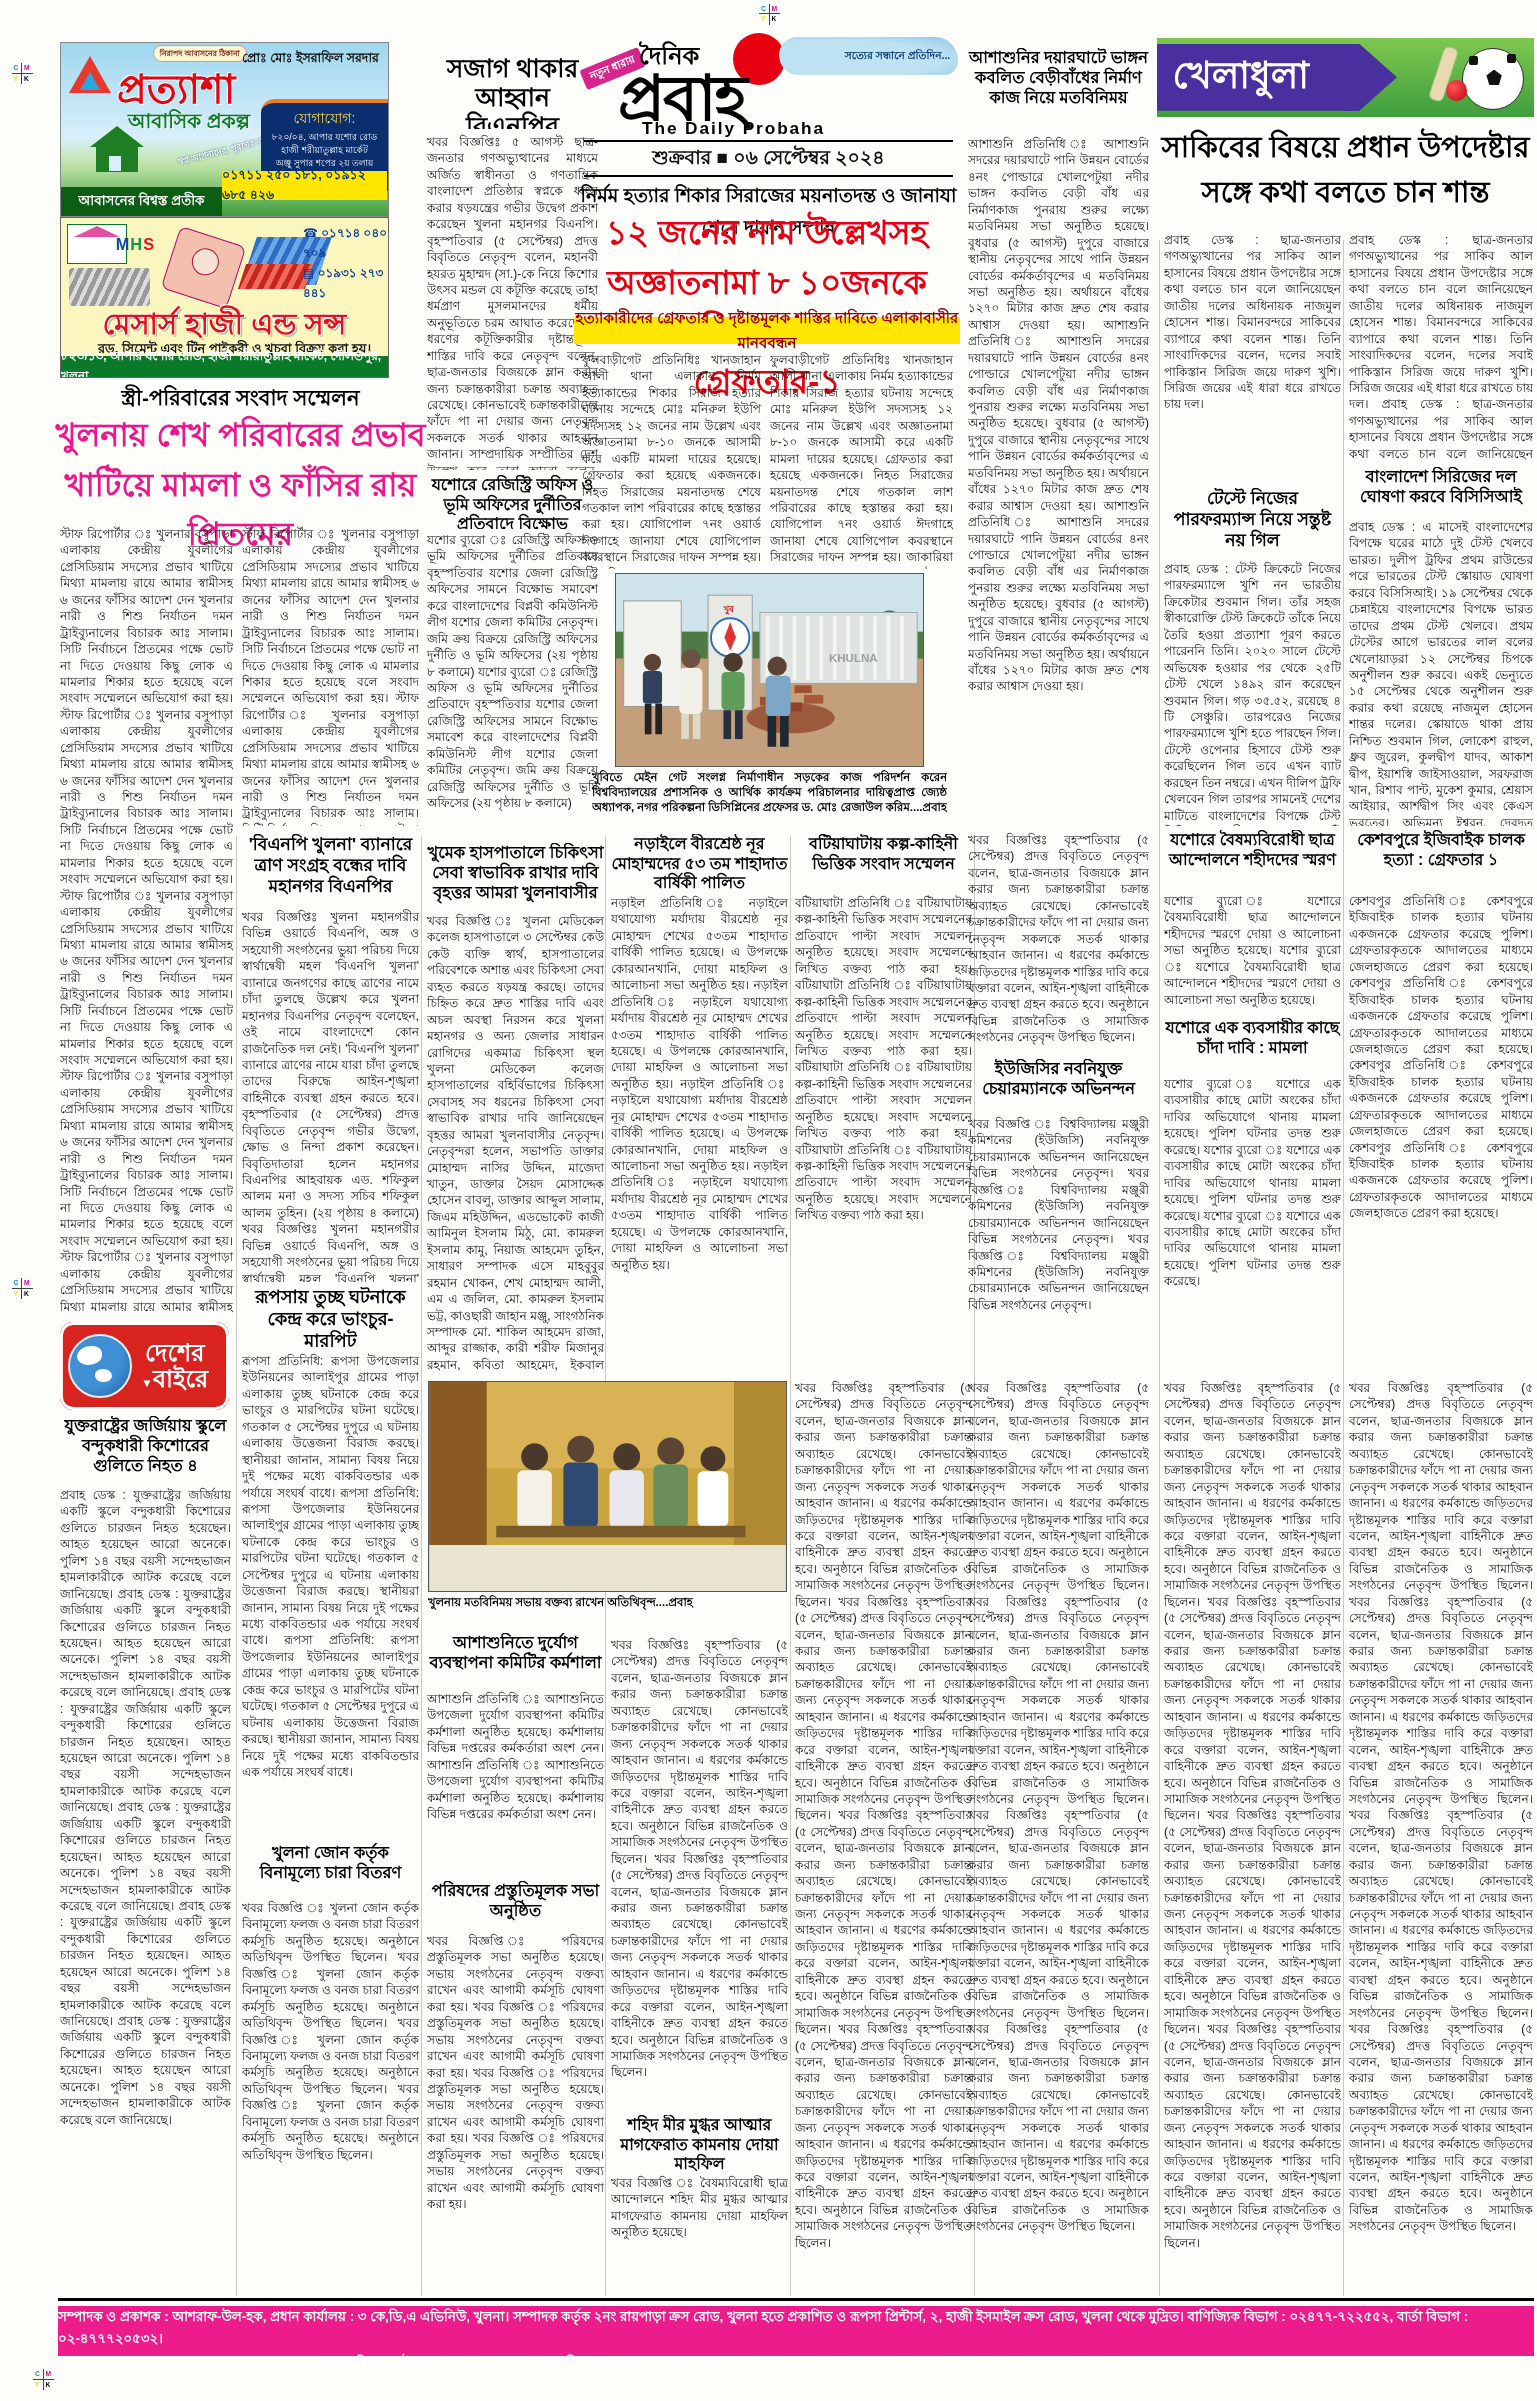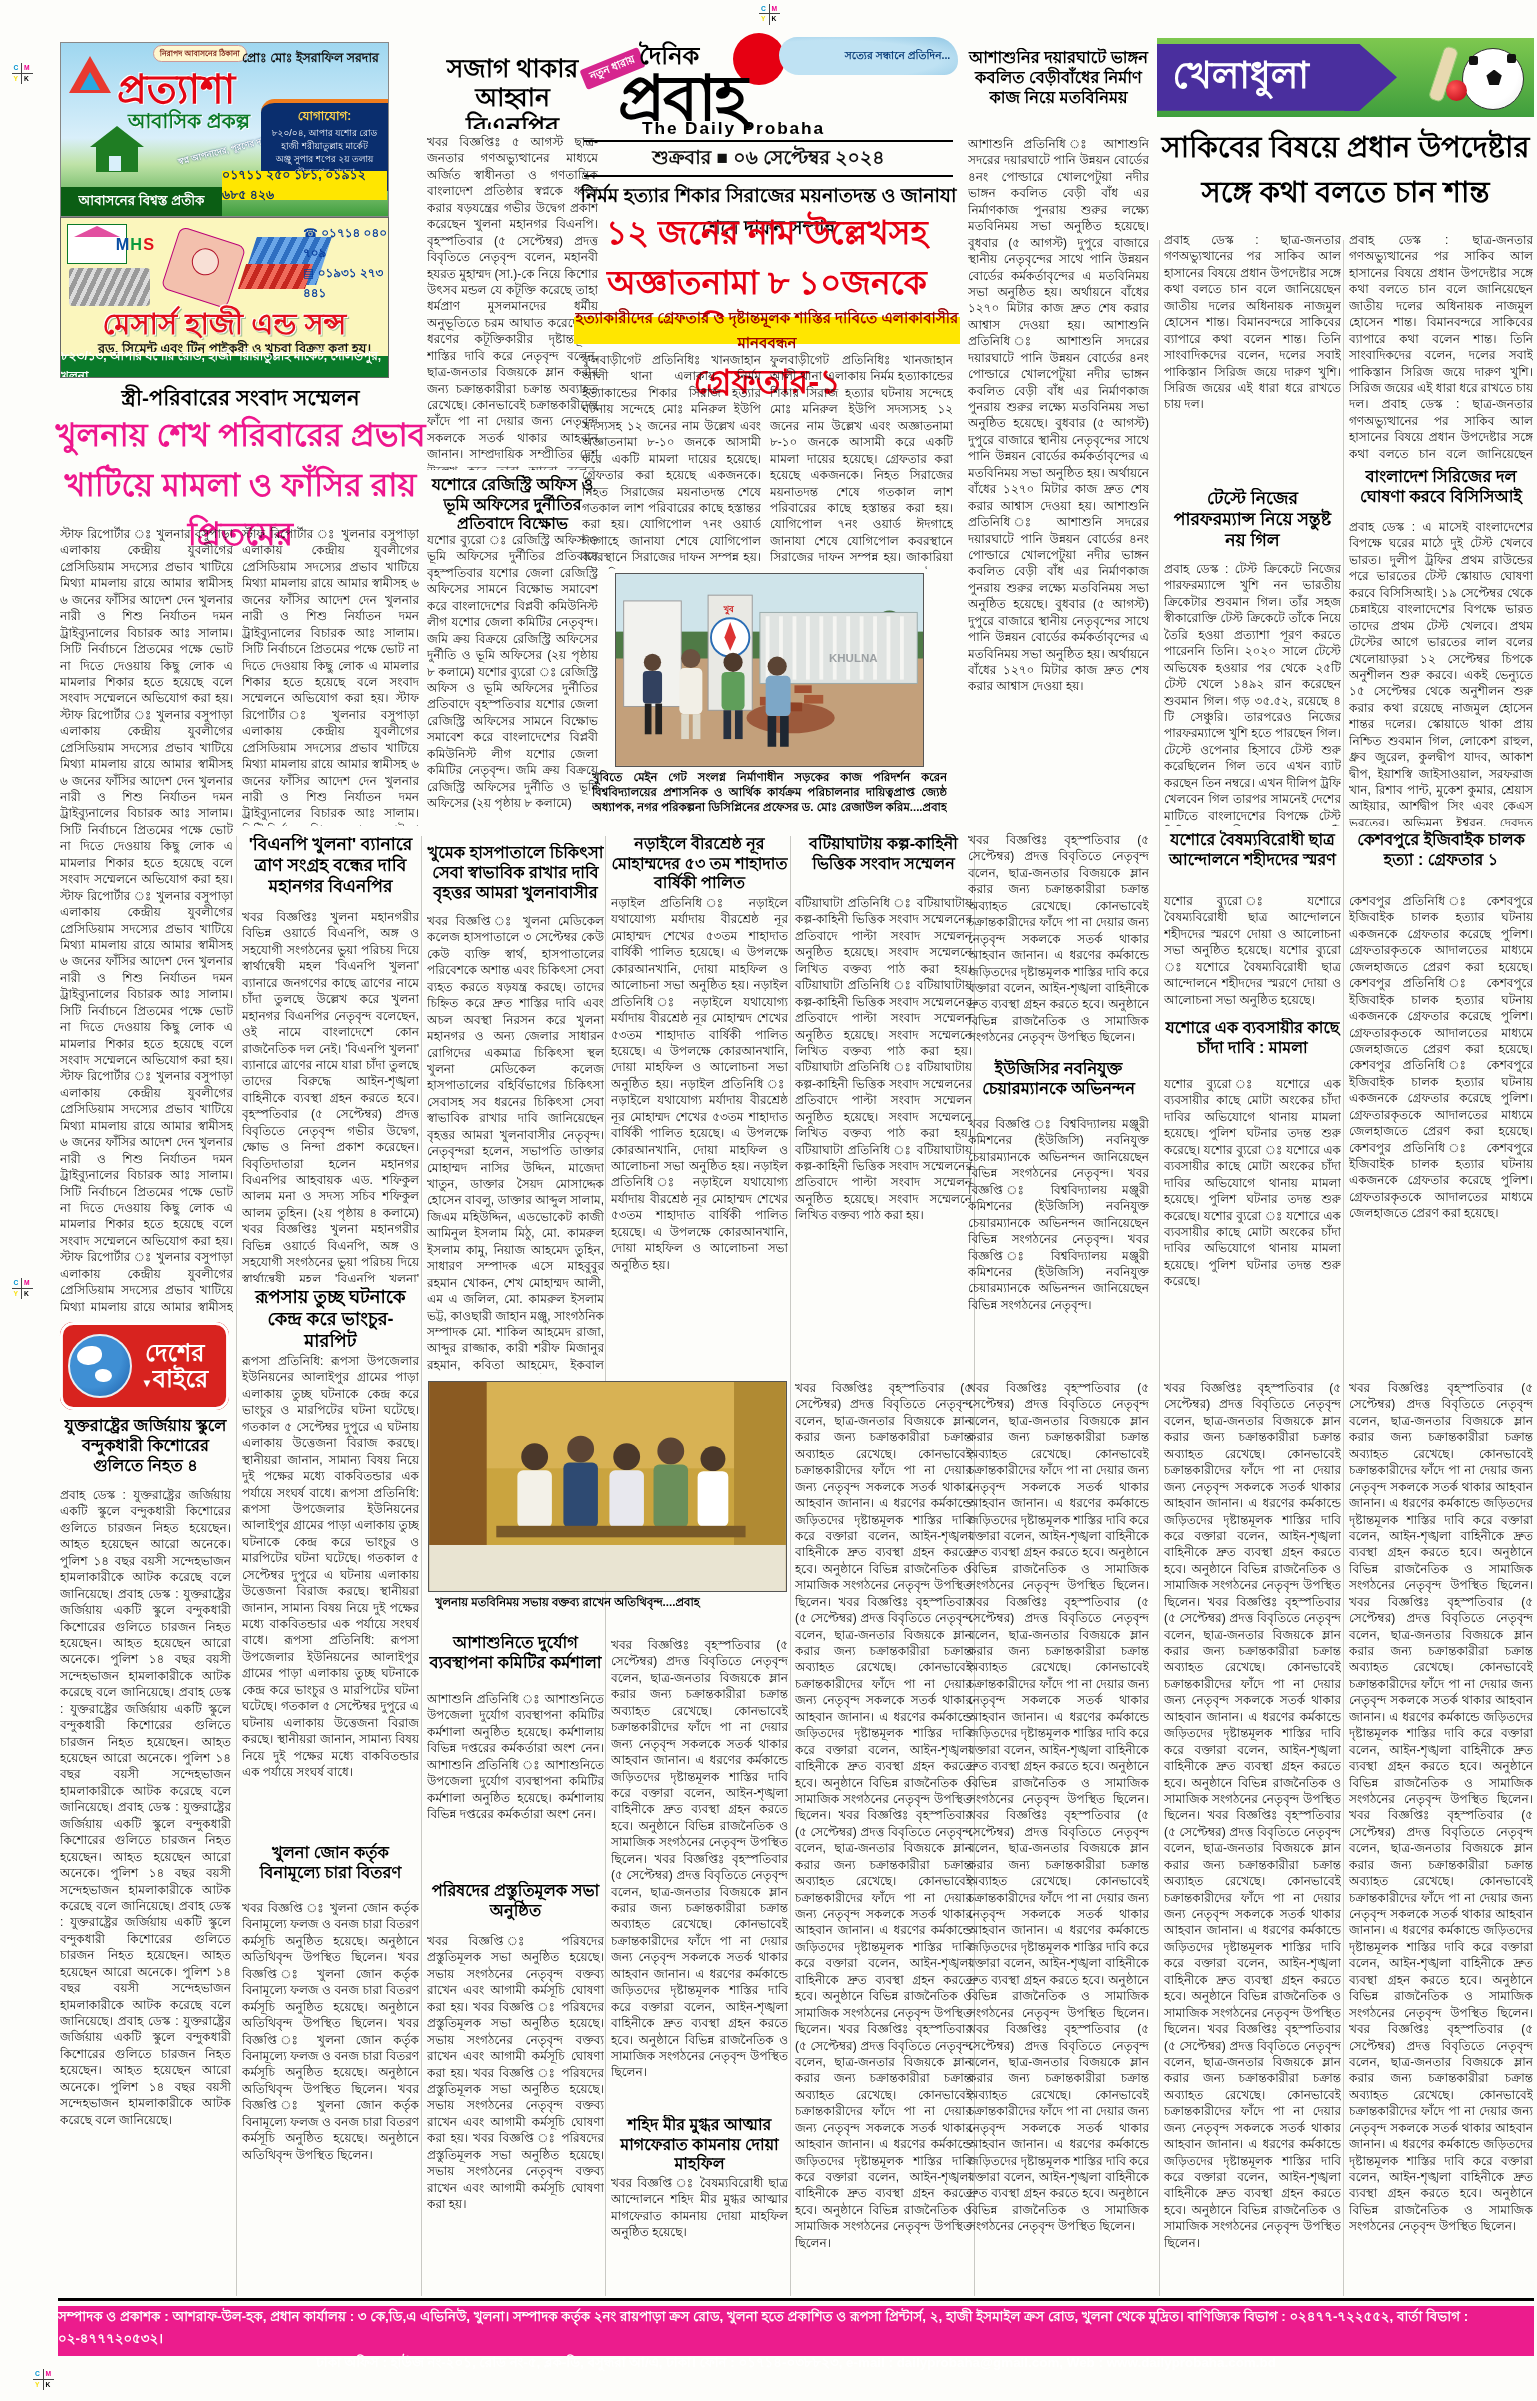--- a/index.html
+++ b/index.html
@@ -70,21 +70,21 @@
     <div class="abs" style="left:181px;top:5.8px;font-size:12.5px;font-weight:800;color:#111;">প্রোঃ মোঃ ইসরাফিল সরদার</div>
     <div class="abs" style="left:56px;top:15.4px;font-size:40px;font-weight:900;color:#e30613;text-shadow:1px 1px 0 #fff,-1px -1px 0 #fff;">প্রত্যাশা</div>
     <div class="abs" style="left:67px;top:63px;font-size:20px;font-weight:800;color:#0b7a28;text-shadow:1px 1px 0 #fff;">আবাসিক প্রকল্প</div>
     <div class="abs" style="left:115px;top:92px;width:173px;font-size:8.6px;color:#fff;font-weight:700;transform:rotate(-14deg);text-shadow:0 0 1.9px #036;">স্বপ্ন আপনাদের, পূরণের দায়িত্ব আমাদের...</div>
 
     <div class="abs" style="left:35px;top:100px;width:42px;height:29px;background:#1f7d23;"></div>
     <div class="abs" style="left:29px;top:83px;width:0;height:0;border-left:27px solid transparent;border-right:27px solid transparent;border-bottom:21px solid #1f7d23;"></div>
     <div class="abs" style="left:48px;top:113px;width:11.5px;height:15.4px;background:#d9effa;"></div>
 
     <div class="abs" style="left:200px;top:56px;width:127px;height:88px;background:#0a2e6e;border-radius:13.4px 0 0 13.4px;border-top:4.8px solid #f07c1d;">
-      <div style="color:#ffd34d;font-size:12px;font-weight:700;text-align:center;margin-top:3.8px;">যোগাযোগ:</div>
+      <div style="color:#ffd34d;font-size:14px;font-weight:400;text-align:center;margin-top:3.8px;">যোগাযোগ:</div>
       <div style="color:#fff;font-size:9px;text-align:center;line-height:1.45;">
         <div>৮২০/০৪, আপার যশোর রোড</div>
         <div>হাজী শরীয়াতুল্লাহ মার্কেট</div>
         <div>অঞ্জু সুপার শপের ২য় তলায়</div>
         <div>দৌলতপুর, খুলনা</div>
       </div>
     </div>
     <div class="abs" style="left:0;top:144px;width:161px;height:29px;background:#0b5e14;color:#fff;font-weight:800;font-size:13.4px;display:flex;align-items:center;justify-content:center;">আবাসনের বিশ্বস্ত প্রতীক</div>
     <div class="abs" style="left:161px;top:128px;width:165px;height:29px;background:#ffe600;color:#0a2e6e;font-weight:900;font-size:12.5px;display:flex;align-items:center;justify-content:center;">০১৭১১ ২৫০ ১৮১, ০১৯১২ ৬৮৫ ৪২৬</div>
   </div>
@@ -280,21 +280,21 @@
         <circle cx="206" cy="78" r="14" fill="#4b382a"></circle>
           <rect x="188" y="92" width="36" height="60" rx="6" fill="#e8e8ee"></rect>
         <circle cx="252" cy="72" r="14" fill="#5b4434"></circle>
           <rect x="234" y="86" width="36" height="66" rx="6" fill="#6a8f5a"></rect>
         <circle cx="296" cy="80" r="13" fill="#4b382a"></circle>
           <rect x="280" y="93" width="32" height="58" rx="6" fill="#fff"></rect>
       </g>
       <rect x="70" y="150" width="260" height="12" fill="#7a5a28"></rect>
     </svg>
   </div>
-  <div class="abs cap" style="left:428px;top:1595px;width:357px;height:35px;margin-left:7px;">খুলনায় মতবিনিময় সভায় বক্তব্য রাখেন অতিথিবৃন্দ....প্রবাহ</div>
+  <div class="abs cap" style="left:428px;top:1595px;width:357px;height:35px;">খুলনায় মতবিনিময় সভায় বক্তব্য রাখেন অতিথিবৃন্দ....প্রবাহ</div>
 
   <div class="abs hc" style="left:427px;top:1633px;width:177px;height:52px;font-size:16.3px;">আশাশুনিতে দুর্যোগ ব্যবস্থাপনা কমিটির কর্মশালা</div>
   <div class="abs bt" style="left:427px;top:1691px;width:177px;height:186px;">আশাশুনি প্রতিনিধি ঃ আশাশুনিতে উপজেলা দুর্যোগ ব্যবস্থাপনা কমিটির কর্মশালা অনুষ্ঠিত হয়েছে। কর্মশালায় বিভিন্ন দপ্তরের কর্মকর্তারা অংশ নেন। আশাশুনি প্রতিনিধি ঃ আশাশুনিতে উপজেলা দুর্যোগ ব্যবস্থাপনা কমিটির কর্মশালা অনুষ্ঠিত হয়েছে। কর্মশালায় বিভিন্ন দপ্তরের কর্মকর্তারা অংশ নেন।</div>
   <div class="abs hc" style="left:427px;top:1881px;width:177px;height:48px;font-size:16.3px;">পরিষদের প্রস্তুতিমূলক সভা অনুষ্ঠিত</div>
   <div class="abs bt" style="left:427px;top:1933px;width:177px;height:367px;">খবর বিজ্ঞপ্তি ঃ পরিষদের প্রস্তুতিমূলক সভা অনুষ্ঠিত হয়েছে। সভায় সংগঠনের নেতৃবৃন্দ বক্তব্য রাখেন এবং আগামী কর্মসূচি ঘোষণা করা হয়। খবর বিজ্ঞপ্তি ঃ পরিষদের প্রস্তুতিমূলক সভা অনুষ্ঠিত হয়েছে। সভায় সংগঠনের নেতৃবৃন্দ বক্তব্য রাখেন এবং আগামী কর্মসূচি ঘোষণা করা হয়। খবর বিজ্ঞপ্তি ঃ পরিষদের প্রস্তুতিমূলক সভা অনুষ্ঠিত হয়েছে। সভায় সংগঠনের নেতৃবৃন্দ বক্তব্য রাখেন এবং আগামী কর্মসূচি ঘোষণা করা হয়। খবর বিজ্ঞপ্তি ঃ পরিষদের প্রস্তুতিমূলক সভা অনুষ্ঠিত হয়েছে। সভায় সংগঠনের নেতৃবৃন্দ বক্তব্য রাখেন এবং আগামী কর্মসূচি ঘোষণা করা হয়।</div>
 
   <div class="abs bt" style="left:611px;top:1637px;width:177px;height:475px;">খবর বিজ্ঞপ্তিঃ বৃহস্পতিবার (৫ সেপ্টেম্বর) প্রদত্ত বিবৃতিতে নেতৃবৃন্দ বলেন, ছাত্র-জনতার বিজয়কে ম্লান করার জন্য চক্রান্তকারীরা চক্রান্ত অব্যাহত রেখেছে। কোনভাবেই চক্রান্তকারীদের ফাঁদে পা না দেয়ার জন্য নেতৃবৃন্দ সকলকে সতর্ক থাকার আহবান জানান। এ ধরণের কর্মকান্ডে জড়িতদের দৃষ্টান্তমূলক শাস্তির দাবি করে বক্তারা বলেন, আইন-শৃঙ্খলা বাহিনীকে দ্রুত ব্যবস্থা গ্রহন করতে হবে। অনুষ্ঠানে বিভিন্ন রাজনৈতিক ও সামাজিক সংগঠনের নেতৃবৃন্দ উপস্থিত ছিলেন। খবর বিজ্ঞপ্তিঃ বৃহস্পতিবার (৫ সেপ্টেম্বর) প্রদত্ত বিবৃতিতে নেতৃবৃন্দ বলেন, ছাত্র-জনতার বিজয়কে ম্লান করার জন্য চক্রান্তকারীরা চক্রান্ত অব্যাহত রেখেছে। কোনভাবেই চক্রান্তকারীদের ফাঁদে পা না দেয়ার জন্য নেতৃবৃন্দ সকলকে সতর্ক থাকার আহবান জানান। এ ধরণের কর্মকান্ডে জড়িতদের দৃষ্টান্তমূলক শাস্তির দাবি করে বক্তারা বলেন, আইন-শৃঙ্খলা বাহিনীকে দ্রুত ব্যবস্থা গ্রহন করতে হবে। অনুষ্ঠানে বিভিন্ন রাজনৈতিক ও সামাজিক সংগঠনের নেতৃবৃন্দ উপস্থিত ছিলেন।</div>
   <div class="abs hc" style="left:611px;top:2115px;width:177px;height:56px;font-size:16px;">শহিদ মীর মুগ্ধর আত্মার মাগফেরাত কামনায় দোয়া মাহফিল</div>
   <div class="abs bt" style="left:611px;top:2175px;width:177px;height:125px;">খবর বিজ্ঞপ্তি ঃ বৈষম্যবিরোধী ছাত্র আন্দোলনে শহিদ মীর মুগ্ধর আত্মার মাগফেরাত কামনায় দোয়া মাহফিল অনুষ্ঠিত হয়েছে।</div>
 

